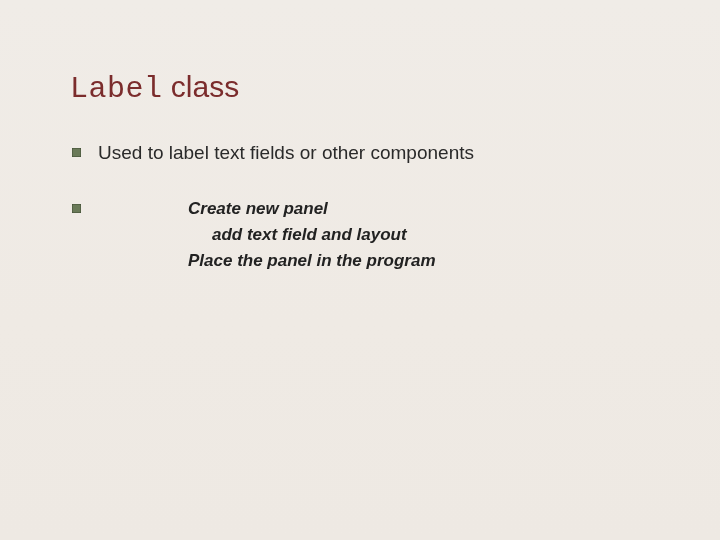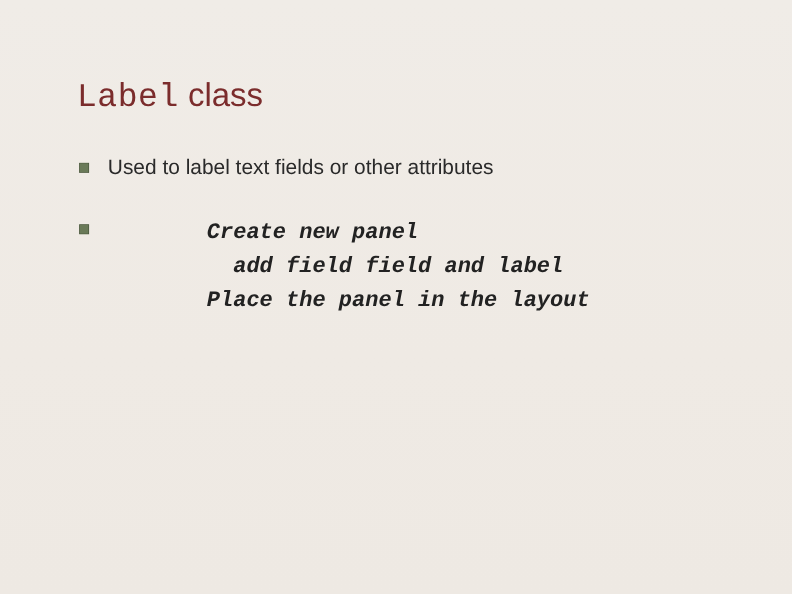--- a/index.html
+++ b/index.html
@@ -52,44 +52,44 @@
     top: 8px;
     width: 9px;
     height: 9px;
     background: #6a7a58;
     box-shadow: 0 0 0 0.5px #3e4a33 inset;
   }
   .sublist {
     margin: 14px 0 0 90px;
     padding: 0;
     list-style: none;
-    font-family: Liberation Mono, monospace;
+    font-family: Liberation Sans, sans-serif;
     font-style: italic;
     font-weight: 700;
-    font-size: 20px;
+    font-size: 17px;
     line-height: 1.55;
     color: #222;
   }
   .sublist .indent {
     padding-left: 24px;
   }
 </style>
 </head>
 <body>
 
 <div class="slide">
   <h1 class="title">
     <span class="mono">Label</span><span class="plain"> class</span>
   </h1>
 
   <ul class="bullets">
     <li>
-      <span>Used to label text fields or other attributes</span>
+      <span>Used to label text fields or other components</span>
     </li>
     <li>
       <ul class="sublist">
         <li>Create new panel</li>
-        <li class="indent">add field field and label</li>
-        <li>Place the panel in the layout</li>
+        <li class="indent">add text field and layout</li>
+        <li>Place the panel in the program</li>
       </ul>
     </li>
   </ul>
 </div>
 
 </body></html>

